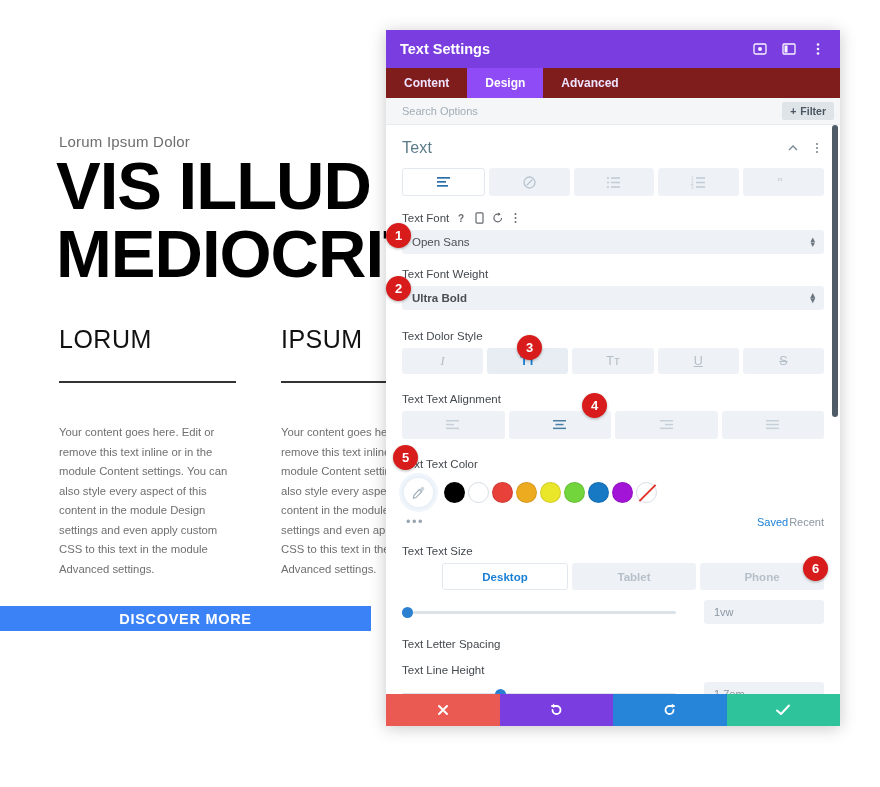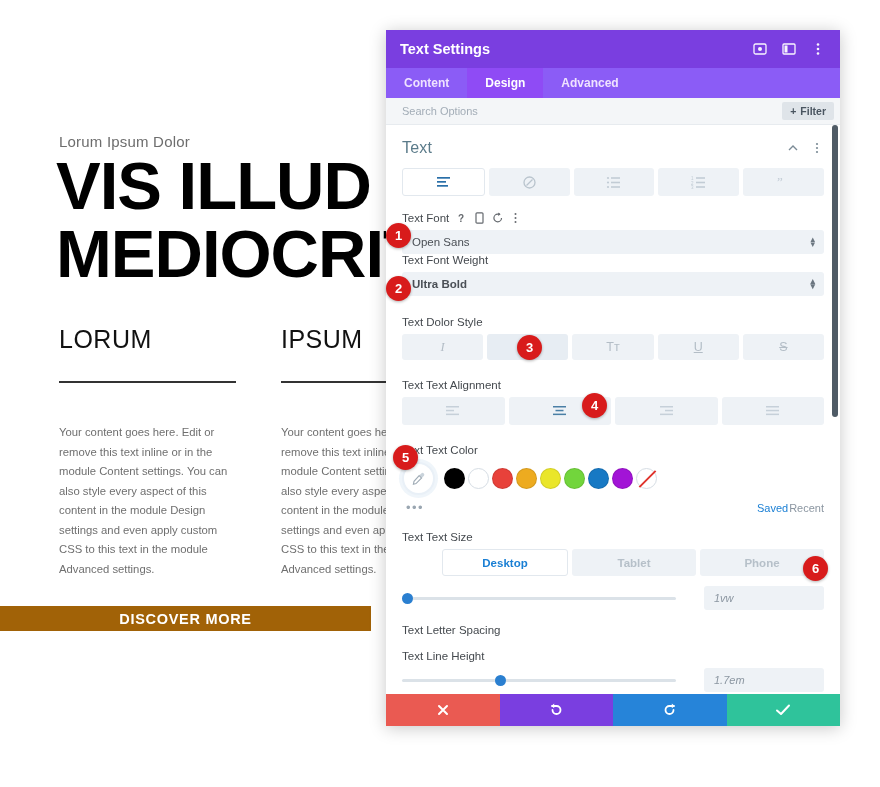--- a/index.html
+++ b/index.html
@@ -28,40 +28,40 @@
   .col-2 { left:281px; top:325px; }
   .col-title {
     font-size:25px; font-weight:400; color:#111; letter-spacing:0.5px;
   }
   .col-rule { margin-top:27px; border-top:2px solid #333; width:177px; }
   .col-body {
     margin-top:40px; font-size:11.3px; line-height:19.5px; color:#6f6f6f;
   }
   .discover-bar {
     position:absolute; left:0; top:606px; width:371px; height:25px;
-    background:#a16207; color:#fff; font-size:14.5px; font-weight:700;
+    background:#3b82f6; color:#fff; font-size:14.5px; font-weight:700;
     letter-spacing:0.7px; display:flex; align-items:center; justify-content:center;
   }
 
   
   .panel {
     position:absolute; left:386px; top:30px; width:454px; height:696px;
     background:#fff; box-shadow:0 2px 16px rgba(0,0,0,0.22);
     display:flex; flex-direction:column; overflow:hidden;
   }
   .panel-header {
     height:38px; background:#7b3fe4; background:#7a3ee0;
     display:flex; align-items:center; padding:0 14px; flex:0 0 auto;
   }
   .panel-title { color:#fff; font-size:14.5px; font-weight:700; flex:1; }
   .hdr-icons { display:flex; align-items:center; gap:13px; }
   .hdr-ic { width:16px; height:16px; opacity:0.95; cursor:pointer; display:block; }
 
   .tabs {
-    height:30px; background:#8b5cf6; display:flex; flex:0 0 auto;
+    height:30px; background:#7f1d1d; display:flex; flex:0 0 auto;
   }
   .tab {
     padding:0 18px; display:flex; align-items:center; justify-content:center;
     color:#efe3ff; font-size:12px; font-weight:700; cursor:pointer;
   }
   .tab.active { background:#8f4bf5; color:#fff; }
 
   .searchbar {
     height:27px; background:#f4f6f8; border-bottom:1px solid #e7ebef;
     display:flex; align-items:center; padding:0 6px 0 16px; flex:0 0 auto;
@@ -144,21 +144,21 @@
   .recent { color:#8b96a1; font-size:11px; cursor:pointer; }
 
   .device-group { display:flex; gap:4px;padding-left:40px; }
   .device-seg {
     flex:1; height:27px; background:#eef2f6; border-radius:3px;
     display:flex; align-items:center; justify-content:center; cursor:pointer;
     color:#b6c0c9; font-size:11.5px; font-weight:700;
   }
   .device-seg.active { background:#fff; border:1px solid #e2e8ee; color:#1a7fd4; }
 
-  .slider-row { display:flex; align-items:center; gap:0; margin-top:10px;font-style:italic; }
+  .slider-row { display:flex; align-items:center; gap:0; margin-top:10px; }
   .slider { flex:1; position:relative; height:14px; cursor:pointer; }
   .slider .track {
     position:absolute; left:0; right:0; top:6px; height:3px;
     background:#dbe2e8; border-radius:2px;
   }
   .slider .knob {
     position:absolute; top:2px; width:11px; height:11px; border-radius:50%;
     background:#2a7fd0;
   }
   .num-field {
@@ -310,21 +310,21 @@
             </svg>
           </div>
           <div class="btn-seg">
             <svg width="15" height="13" viewBox="0 0 15 13">
               <text x="1" y="10" font-size="13" fill="#c2ccd5" font-family="serif">”</text>
             </svg>
           </div>
         </div>
       </div>
 
-      <div class="opt-row" style="">
+      <div class="opt-row" style="margin-bottom:14px;">
         <div class="opt-label">
           <span>Text Font</span>
           <span class="lbl-ic">
             <svg width="11" height="12" viewBox="0 0 11 12">
                 <text x="2" y="10" font-size="10" fill="#4a4f55" font-family="sans-serif" font-weight="bold">?</text>
               </svg>
           </span>
           <span class="lbl-ic">
             <svg width="11" height="12" viewBox="0 0 11 12">
                 <rect x="2" y="0.8" width="7" height="10.4" rx="1" fill="none" stroke="#4a4f55" stroke-width="1.2"></rect>

